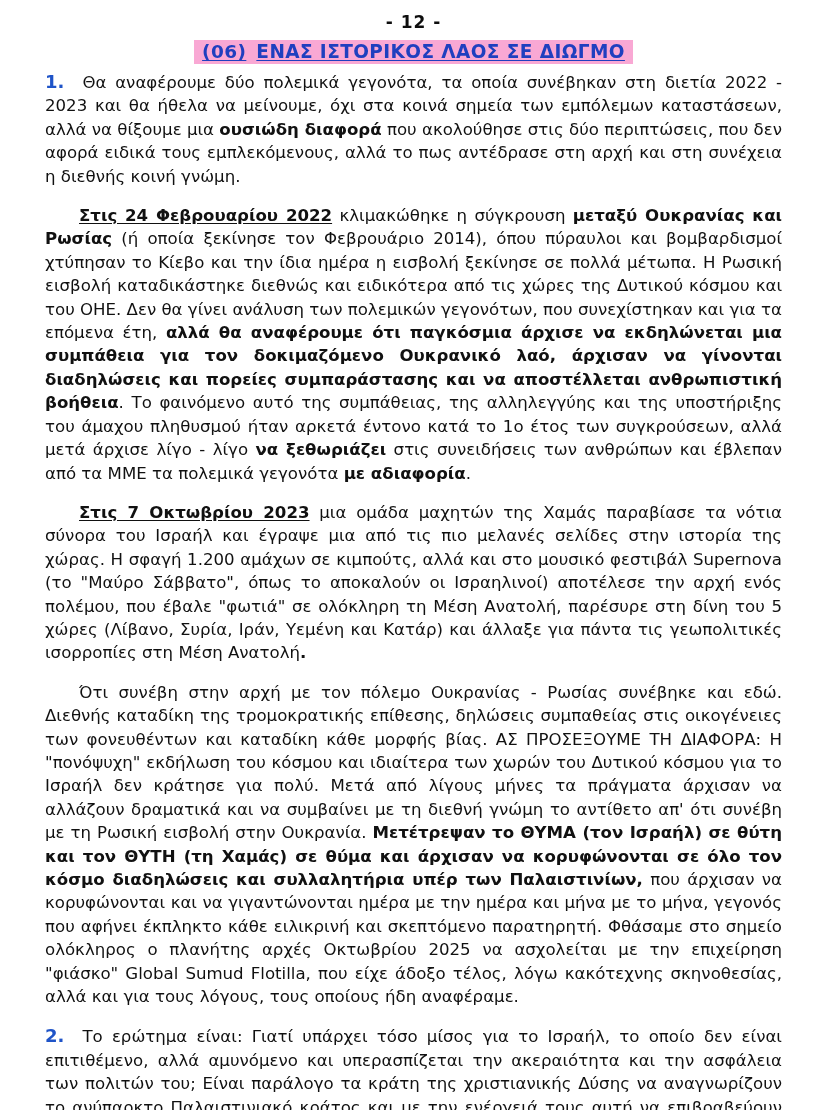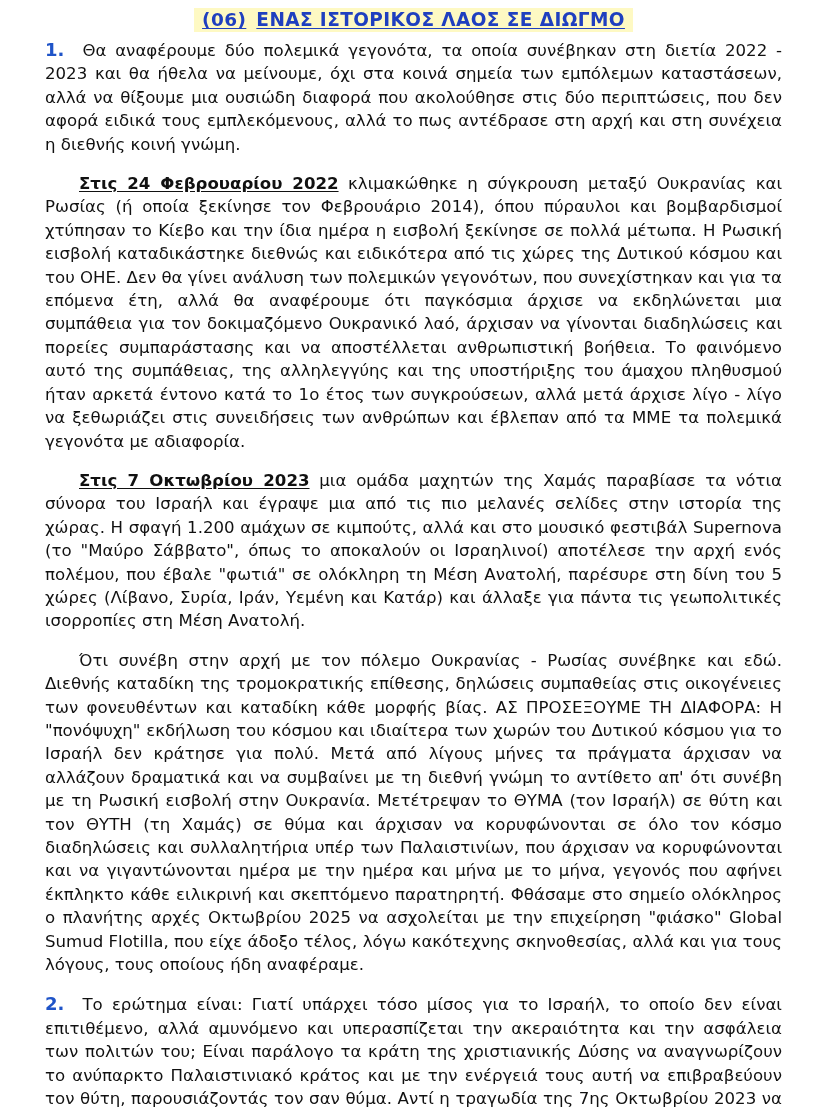--- a/index.html
+++ b/index.html
@@ -34,21 +34,21 @@
   }
 
   .title-wrap {
     text-align: center;
     margin-top: 8px;
     margin-bottom: 6px;
   }
 
   .doc-title {
     display: inline-block;
-    background: #fef9c3;
+    background: #f9a8d4;
     color: #1f3fbf;
     font-weight: bold;
     font-size: 18.5px;
     letter-spacing: 0.4px;
     text-decoration: underline;
     text-underline-offset: 2px;
     padding: 1px 8px 2px 8px;
     white-space: nowrap;
   }
   .doc-title .tnum { margin-right: 10px; }
@@ -73,35 +73,36 @@
 
   .indent { display: inline-block; width: 34px; }
 
   .num {
     color: #1f54c8;
     font-weight: bold;
     font-size: 18px;
     margin-right: 18px;
   }
 
-  b, strong { font-weight: normal; }
+  b, strong { font-weight: bold; }
 
   .u-bold {
     font-weight: bold;
     text-decoration: underline;
     text-underline-offset: 2px;
   }
 
   .block-1 { margin-top: 4px; }
 </style>
 </head>
 <body>
 
 <div class="page">
 
+  <div class="page-number">-  12  -</div>
 
   <div class="title-wrap">
     <span class="doc-title">
       <span class="tnum">(06)</span><span>ΕΝΑΣ ΙΣΤΟΡΙΚΟΣ ΛΑΟΣ ΣΕ ΔΙΩΓΜΟ</span>
     </span>
   </div>
 
   <div class="body-col">
 
     <p class="para block-1">

